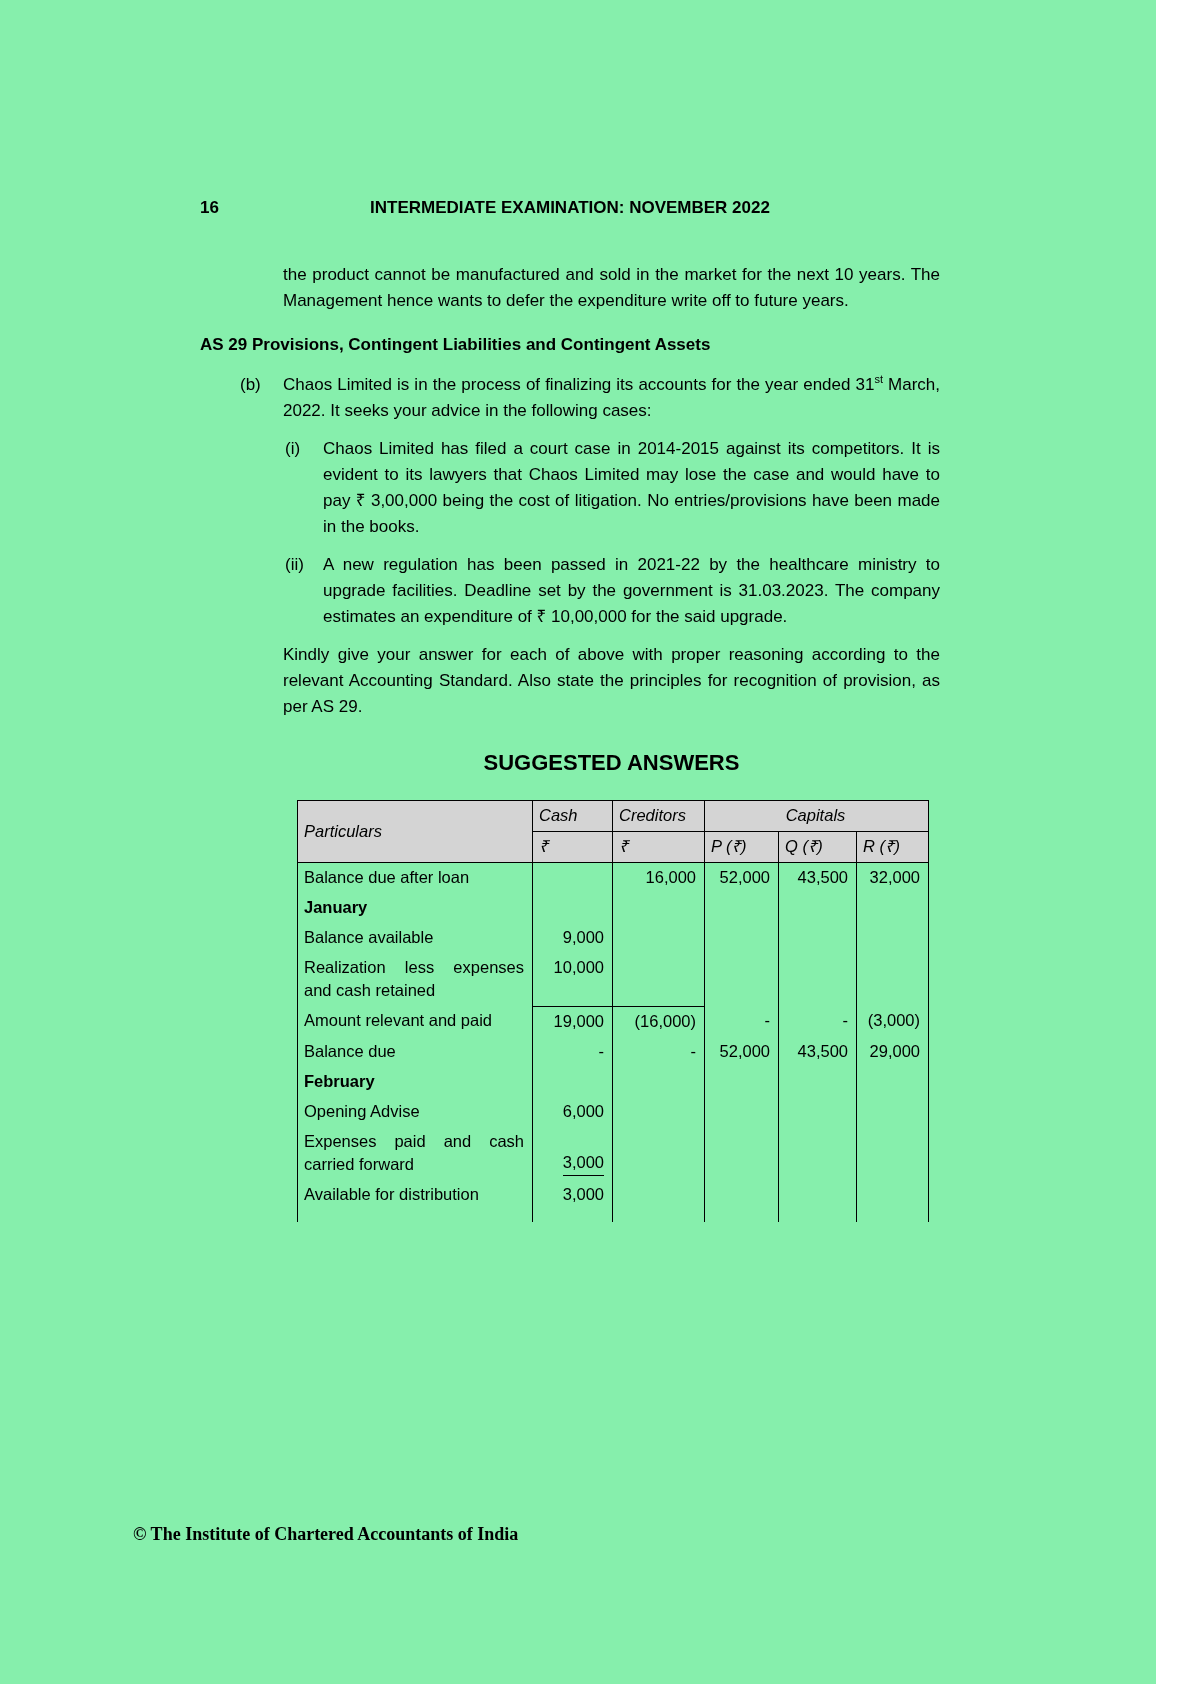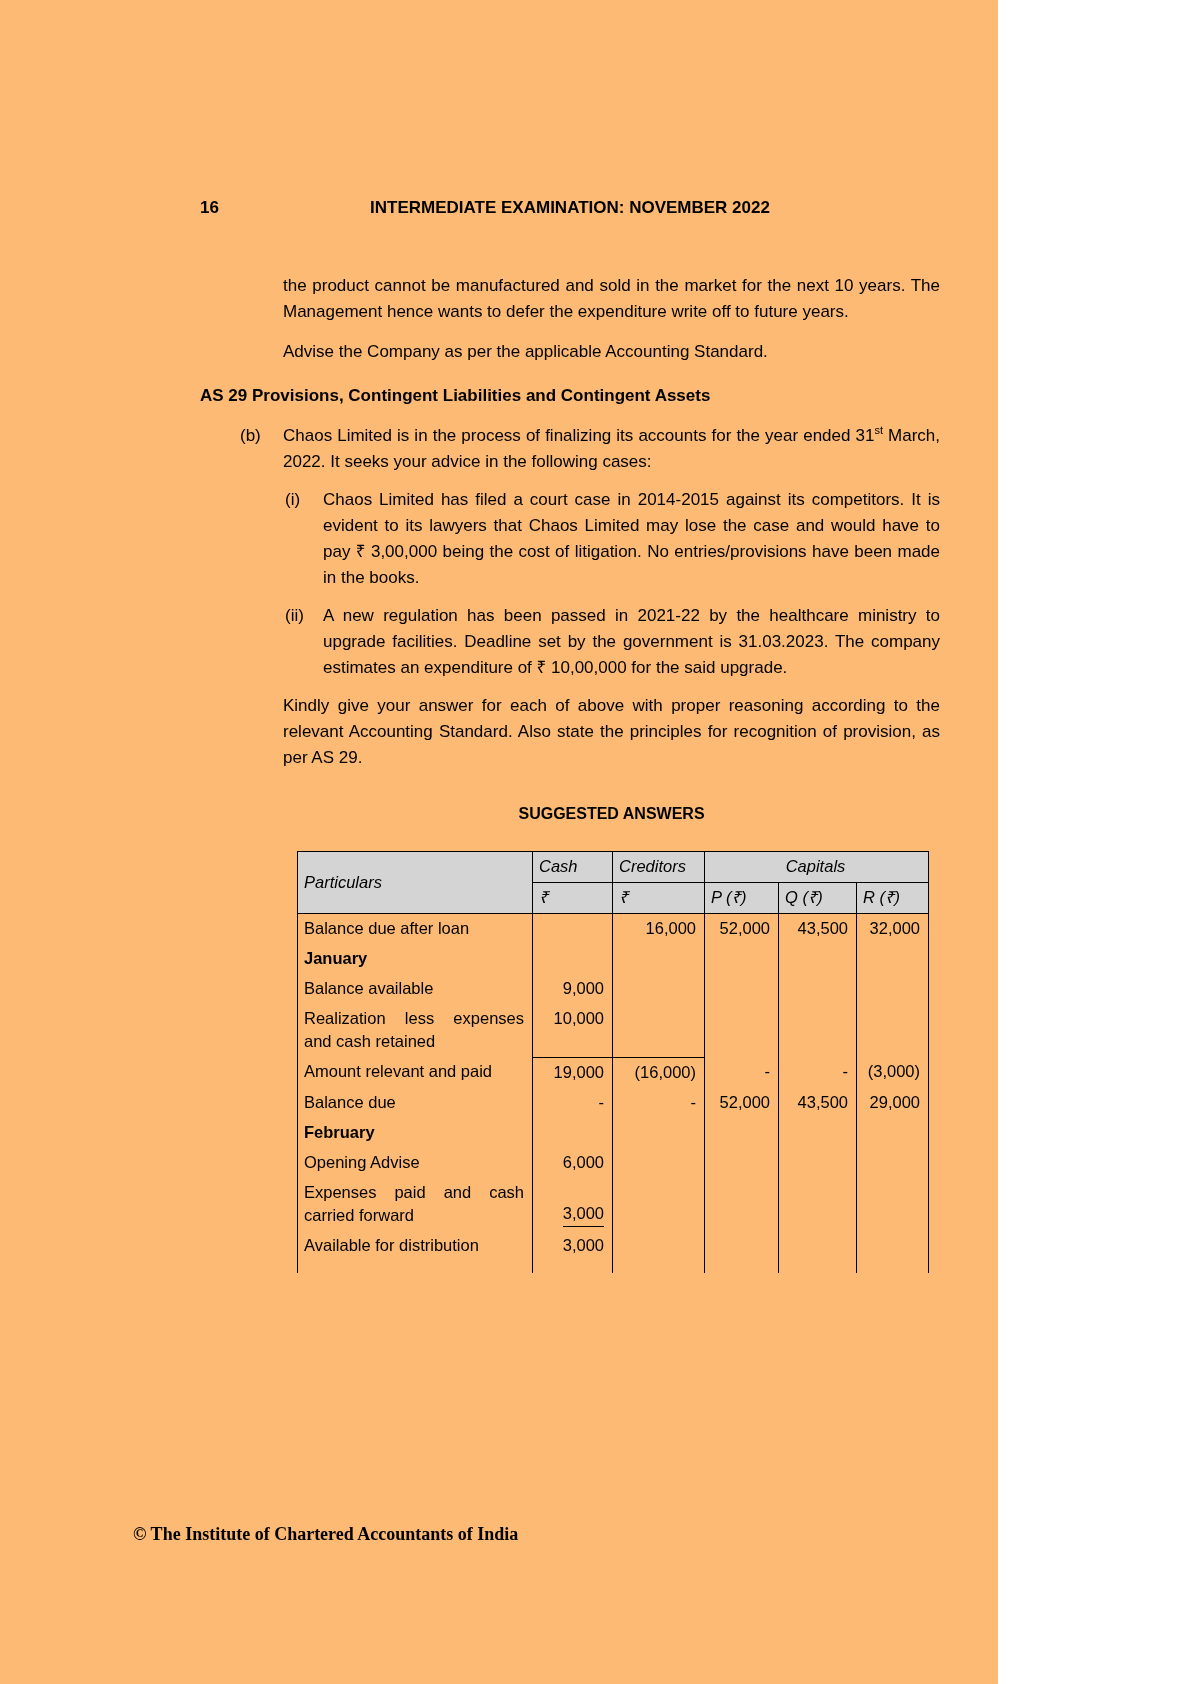--- a/index.html
+++ b/index.html
@@ -1,59 +1,58 @@
 <!DOCTYPE html>
 <html><head>
 <meta charset="utf-8">
 <style>
   * { box-sizing: border-box; }
   html, body { margin: 0; padding: 0; background: #ffffff; }
   .page {
     position: relative;
-    width: 998px;
+    width: 1156px;
     height: 1684px;
-    background: #fdba74;
+    background: #86efac;
     color: #000;
     font-family: "Liberation Sans", sans-serif;
     overflow: hidden;
   }
 
   
   .page-header { position: absolute; top: 198px; left: 200px; width: 740px; }
   .page-number { position: absolute; left: 0; top: 0; font-weight: bold; font-size: 17px; }
   .page-title { display: block; text-align: center; font-weight: bold; font-size: 17px; }
 
   
   .content {
     position: absolute;
     top: 262px;
     left: 200px;
     width: 740px;
     font-size: 17px;
     line-height: 26px;
-    margin-top: 11px;
   }
   .para { margin: 0 0 14px 83px; text-align: justify; }
   .para.single { text-align: left; }
   .heading-as29 { font-size: 17px; font-weight: bold; margin: 18px 0 14px 0; line-height: 26px; }
 
   .item { display: flex; margin-bottom: 12px; }
   .item .item-label { flex: 0 0 auto; }
   .item .item-text { flex: 1; text-align: justify; margin: 0; }
   .item-b { margin-left: 40px; }
   .item-b .item-label { width: 43px; }
   .item-roman { margin-left: 85px; }
   .item-roman .item-label { width: 38px; }
   sup { font-size: 11px; line-height: 0; }
 
   .answers-heading {
     margin: 30px 0 24px 83px;
     text-align: center;
     font-weight: bold;
-    font-size: 16px;
+    font-size: 22px;
   }
   .answer-line { margin: 0 0 8px 0; font-weight: bold; }
   .answer-line .num-label { display: inline-block; width: 43px; }
 
   
   .answer-table {
     border-collapse: collapse;
     table-layout: fixed;
     width: 631px;
     margin-left: 97px;
@@ -101,21 +100,20 @@
 
   <div class="page-header">
     <span class="page-number">16</span>
     <span class="page-title">INTERMEDIATE EXAMINATION: NOVEMBER 2022</span>
   </div>
 
   <div class="content">
 
     <p class="para">the product cannot be manufactured and sold in the market for the next 10 years. The Management hence wants to defer the expenditure write off to future years.</p>
 
-    <p class="para single">Advise the Company as per the applicable Accounting Standard.</p>
 
     <div class="heading-as29">AS 29 Provisions, Contingent Liabilities and Contingent Assets</div>
 
     <div class="item item-b">
       <span class="item-label">(b)</span>
       <p class="item-text"><span>Chaos Limited is in the process of finalizing its accounts for the year ended 31</span><sup>st</sup><span> March, 2022.  It seeks your advice in the following cases:</span></p>
     </div>
 
     <div class="item item-roman">
       <span class="item-label">(i)</span>

